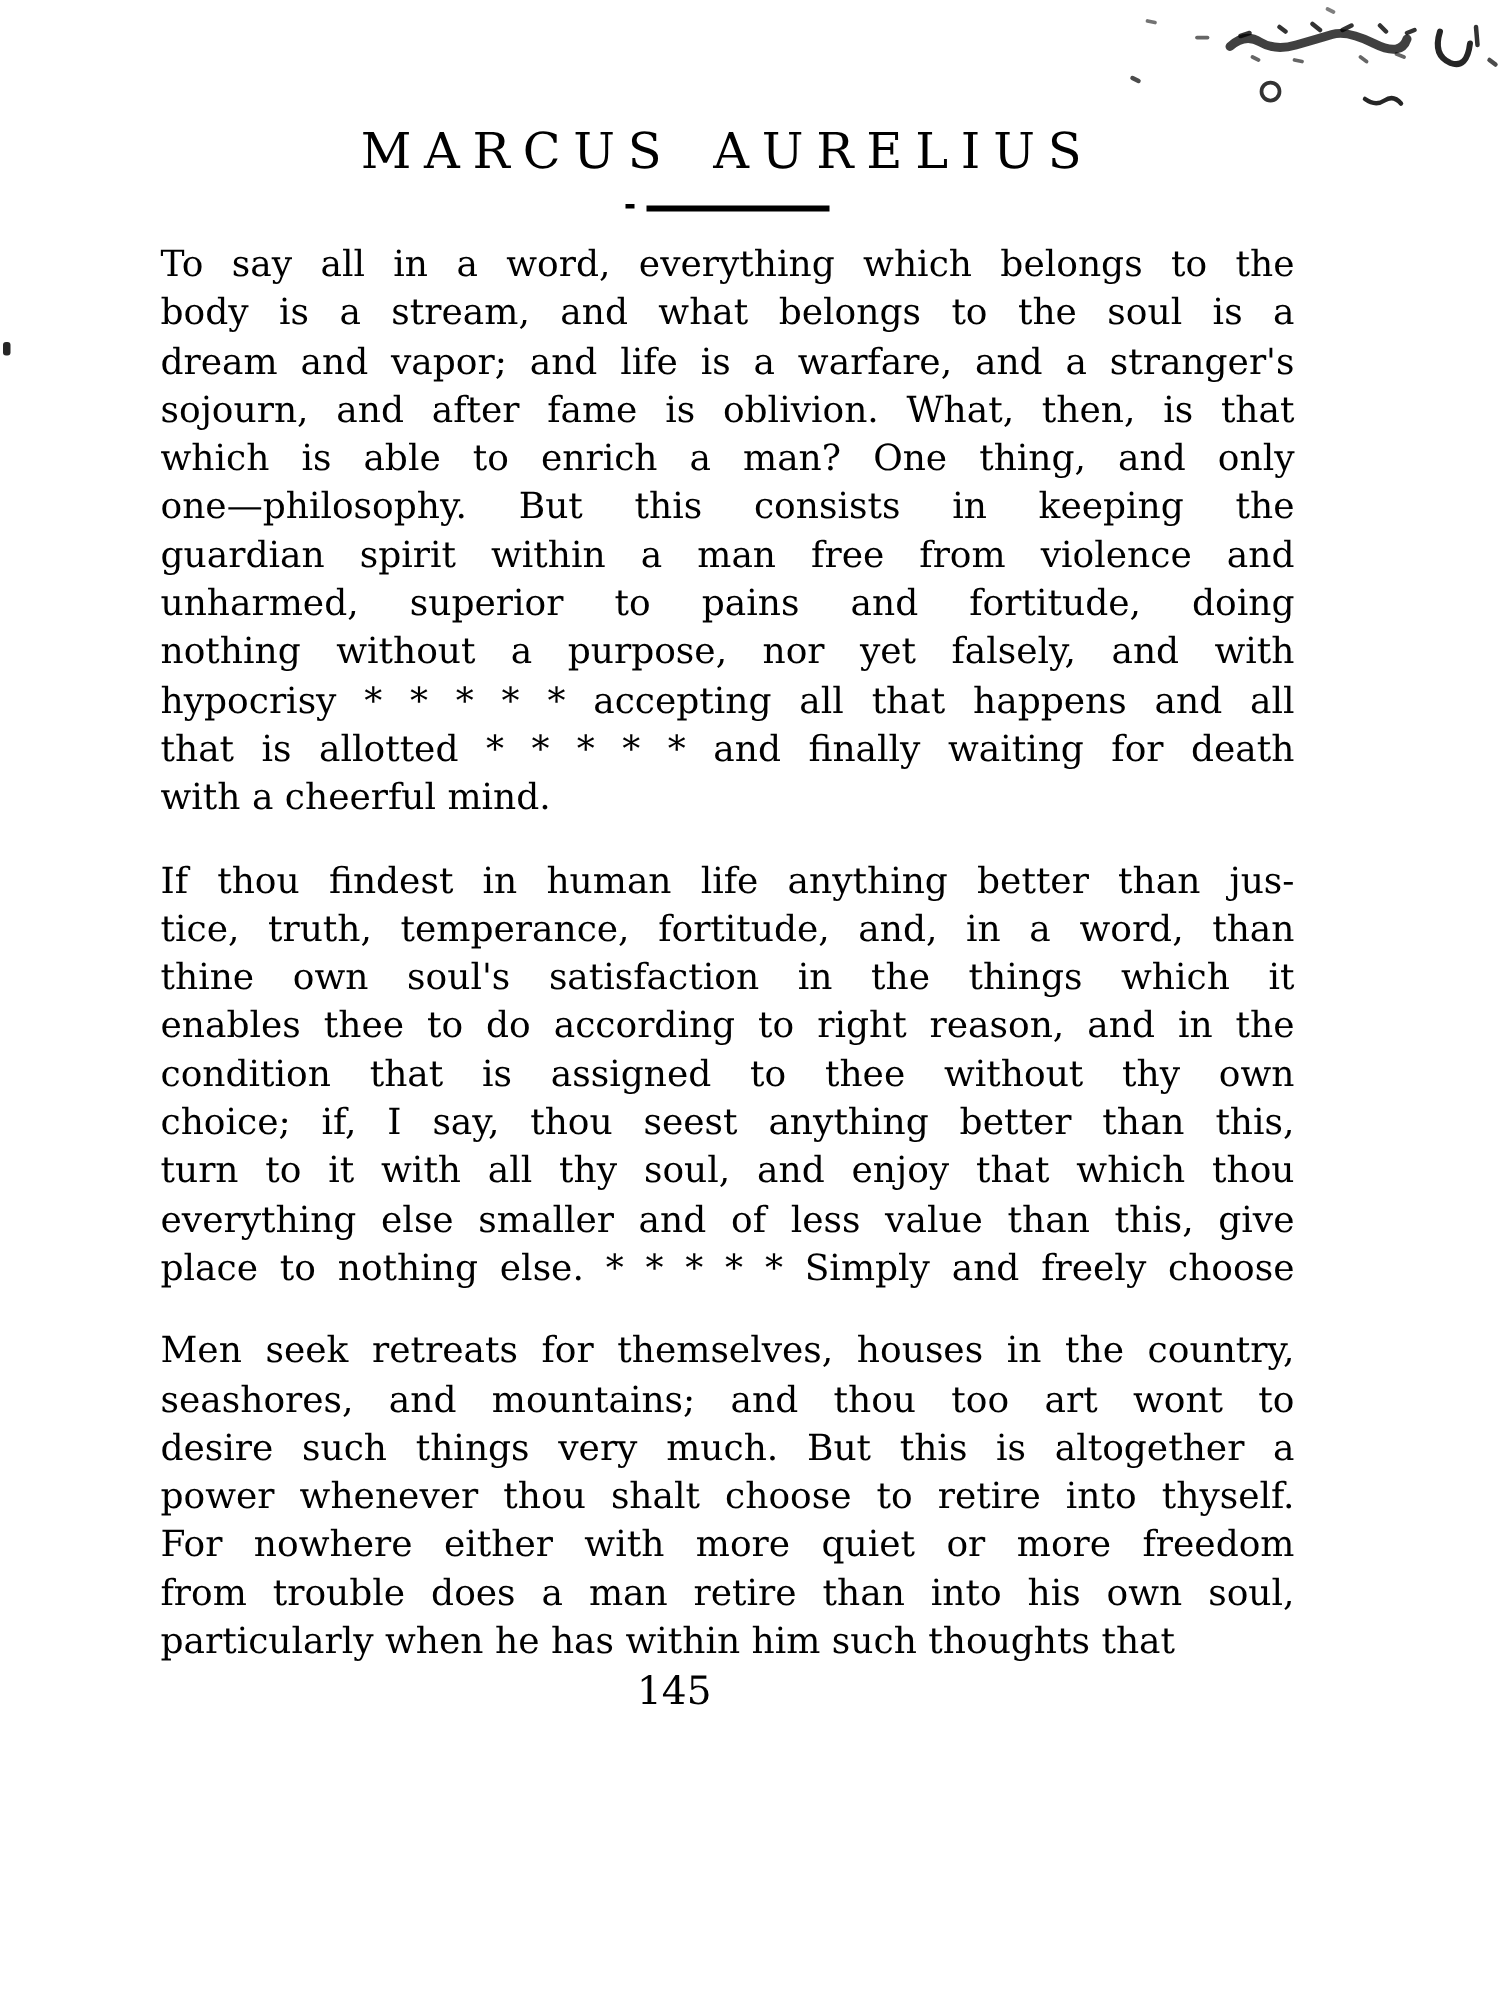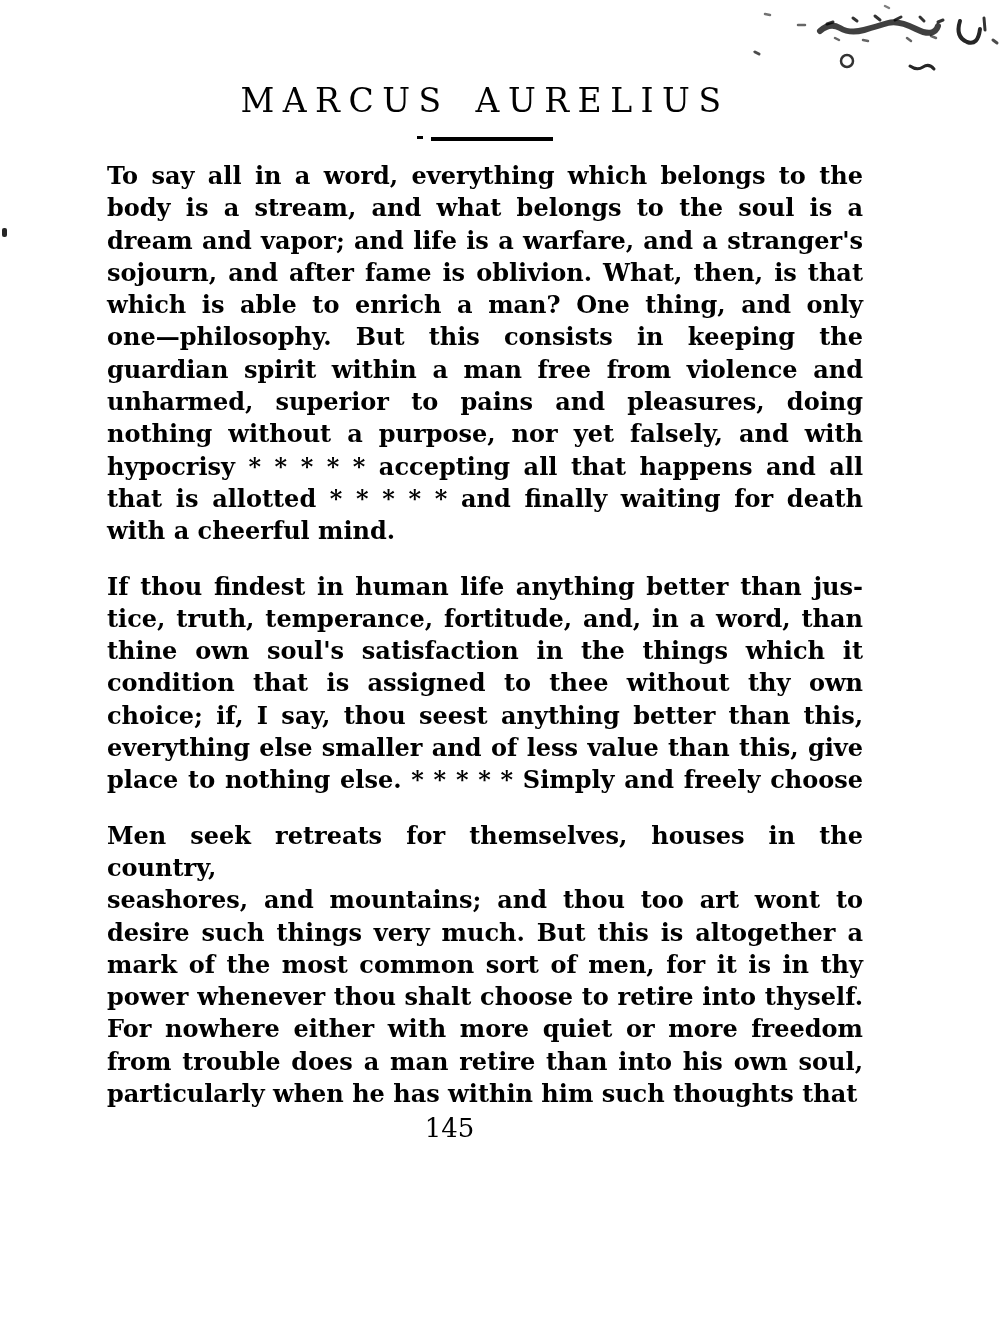--- a/index.html
+++ b/index.html
@@ -68,21 +68,20 @@
   .title-rule .rule-bar {
     width: 122px;
     height: 4px;
     background: #000;
   }
   .body-text {
     margin-top: 18px;
   }
   .para {
     margin: 0;
-    font-weight: bold;
   }
   .para + .para {
     margin-top: 23px;
   }
   .line {
     font-size: 24px;
     line-height: 32.3px;
     text-align: justify;
     text-align-last: justify;
     text-justify: inter-word;
@@ -134,40 +133,41 @@
 
     <div class="body-text">
         <div class="para">
           <div class="line">To say all in a word, everything which belongs to the</div>
           <div class="line">body is a stream, and what belongs to the soul is a</div>
           <div class="line">dream and vapor; and life is a warfare, and a stranger's</div>
           <div class="line">sojourn, and after fame is oblivion. What, then, is that</div>
           <div class="line">which is able to enrich a man? One thing, and only</div>
           <div class="line">one—philosophy. But this consists in keeping the</div>
           <div class="line">guardian spirit within a man free from violence and</div>
-          <div class="line">unharmed, superior to pains and pleasures, doing</div>
+          <div class="line">unharmed, superior to pains and fortitude, doing</div>
           <div class="line">nothing without a purpose, nor yet falsely, and with</div>
           <div class="line">hypocrisy * * * * * accepting all that happens and all</div>
           <div class="line">that is allotted * * * * * and finally waiting for death</div>
           <div class="line last">with a cheerful mind.</div>
         </div>
         <div class="para">
           <div class="line">If thou findest in human life anything better than jus-</div>
           <div class="line">tice, truth, temperance, fortitude, and, in a word, than</div>
           <div class="line">thine own soul's satisfaction in the things which it</div>
+          <div class="line">enables thee to do according to right reason, and in the</div>
           <div class="line">condition that is assigned to thee without thy own</div>
           <div class="line">choice; if, I say, thou seest anything better than this,</div>
+          <div class="line">turn to it with all thy soul, and enjoy that which thou</div>
           <div class="line">everything else smaller and of less value than this, give</div>
           <div class="line">place to nothing else. * * * * * Simply and freely choose</div>
         </div>
         <div class="para">
           <div class="line">Men seek retreats for themselves, houses in the country,</div>
           <div class="line">seashores, and mountains; and thou too art wont to</div>
           <div class="line">desire such things very much. But this is altogether a</div>
-          <div class="line">mark of the most common sort of men, for it is in thy</div>
           <div class="line">power whenever thou shalt choose to retire into thyself.</div>
           <div class="line">For nowhere either with more quiet or more freedom</div>
           <div class="line">from trouble does a man retire than into his own soul,</div>
           <div class="line last">particularly when he has within him such thoughts that</div>
         </div>
       </div>
 
     <div class="page-number">145</div>
 
   </div>

